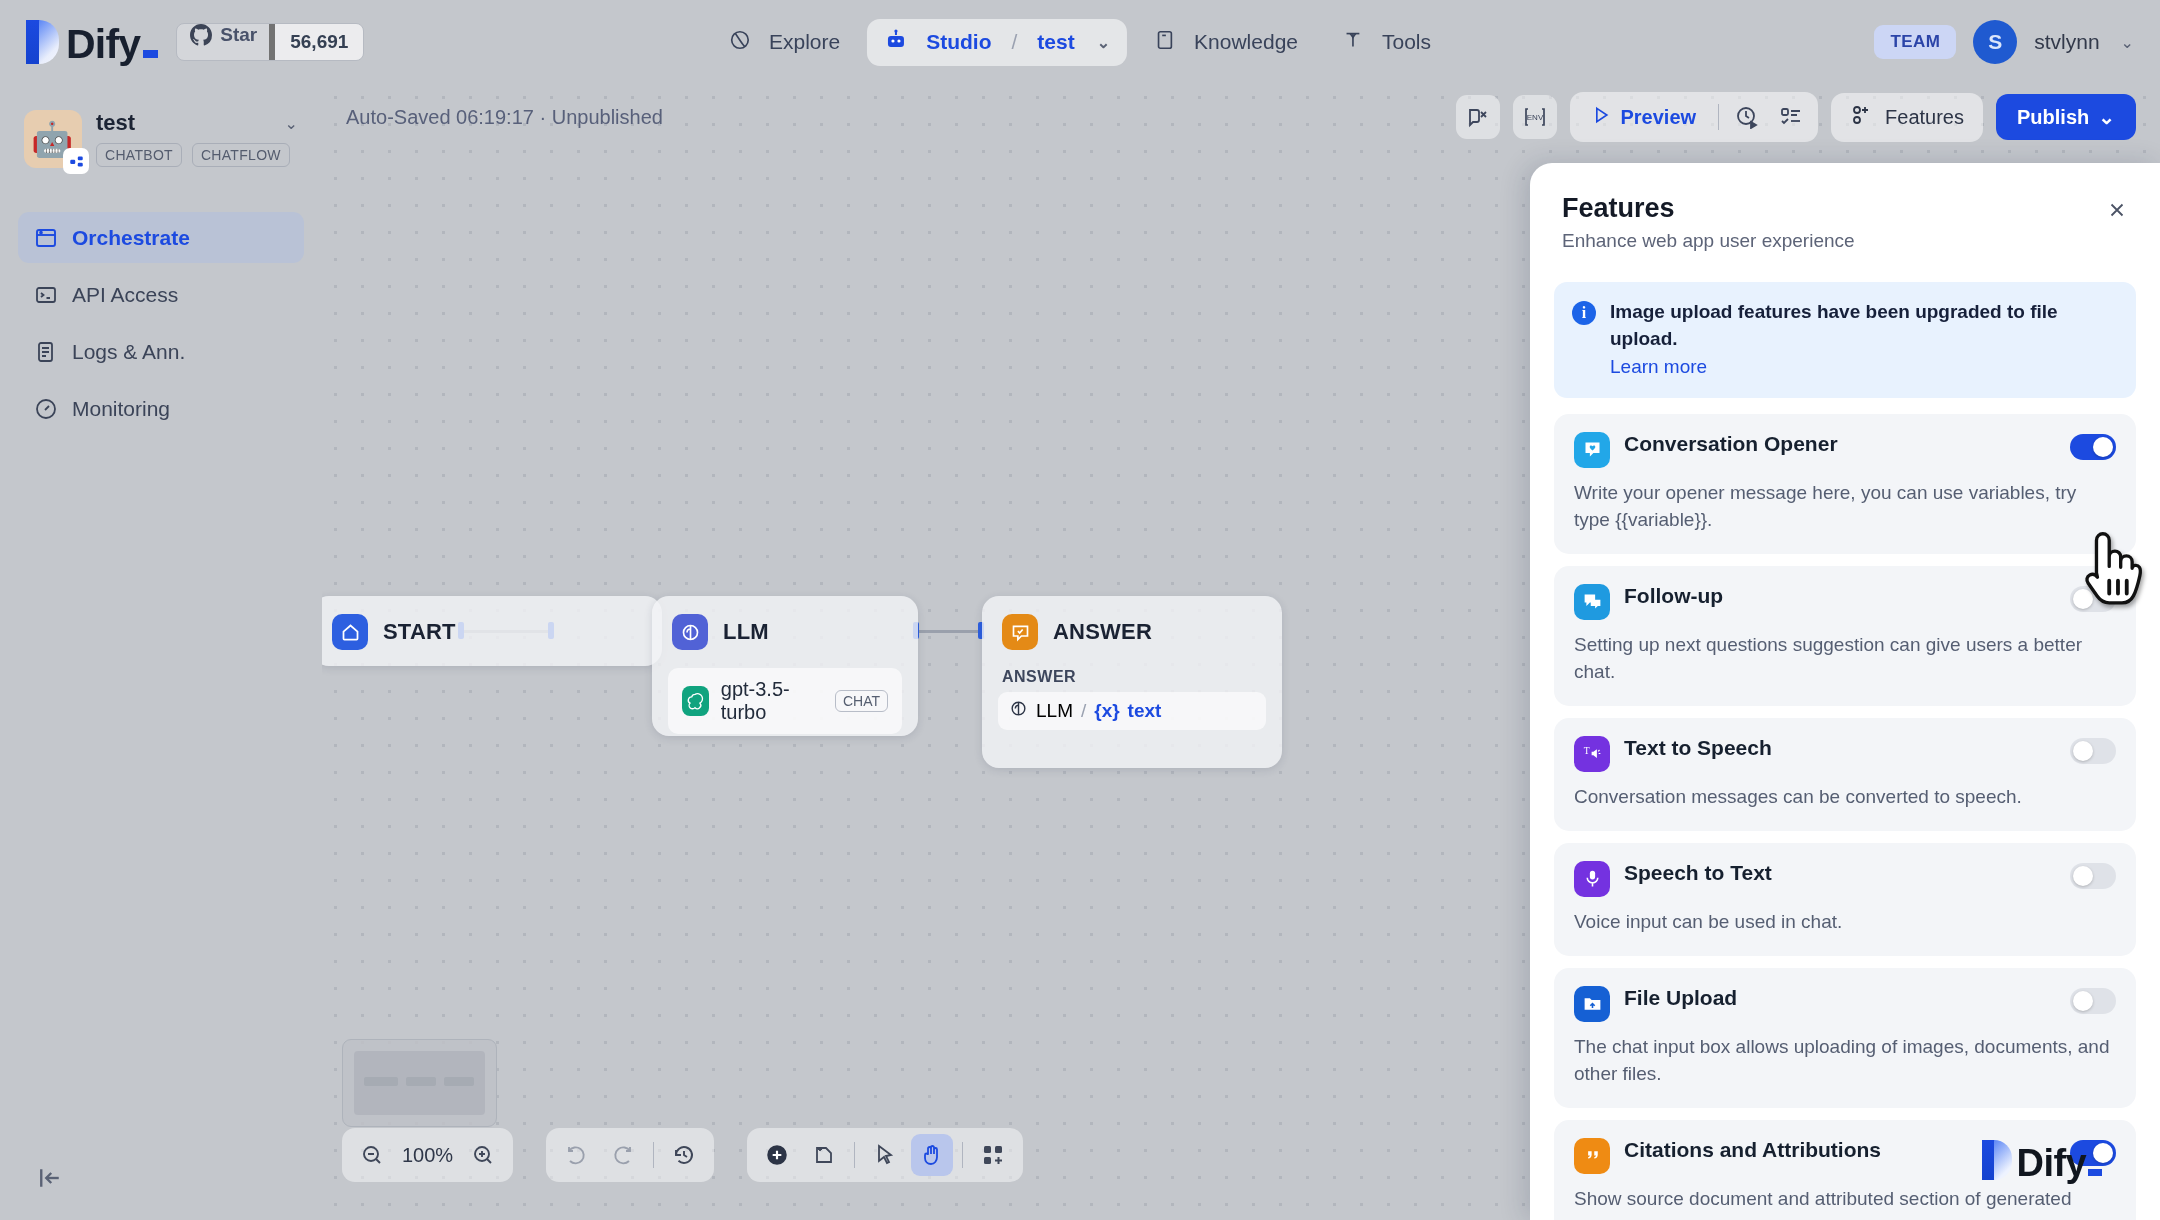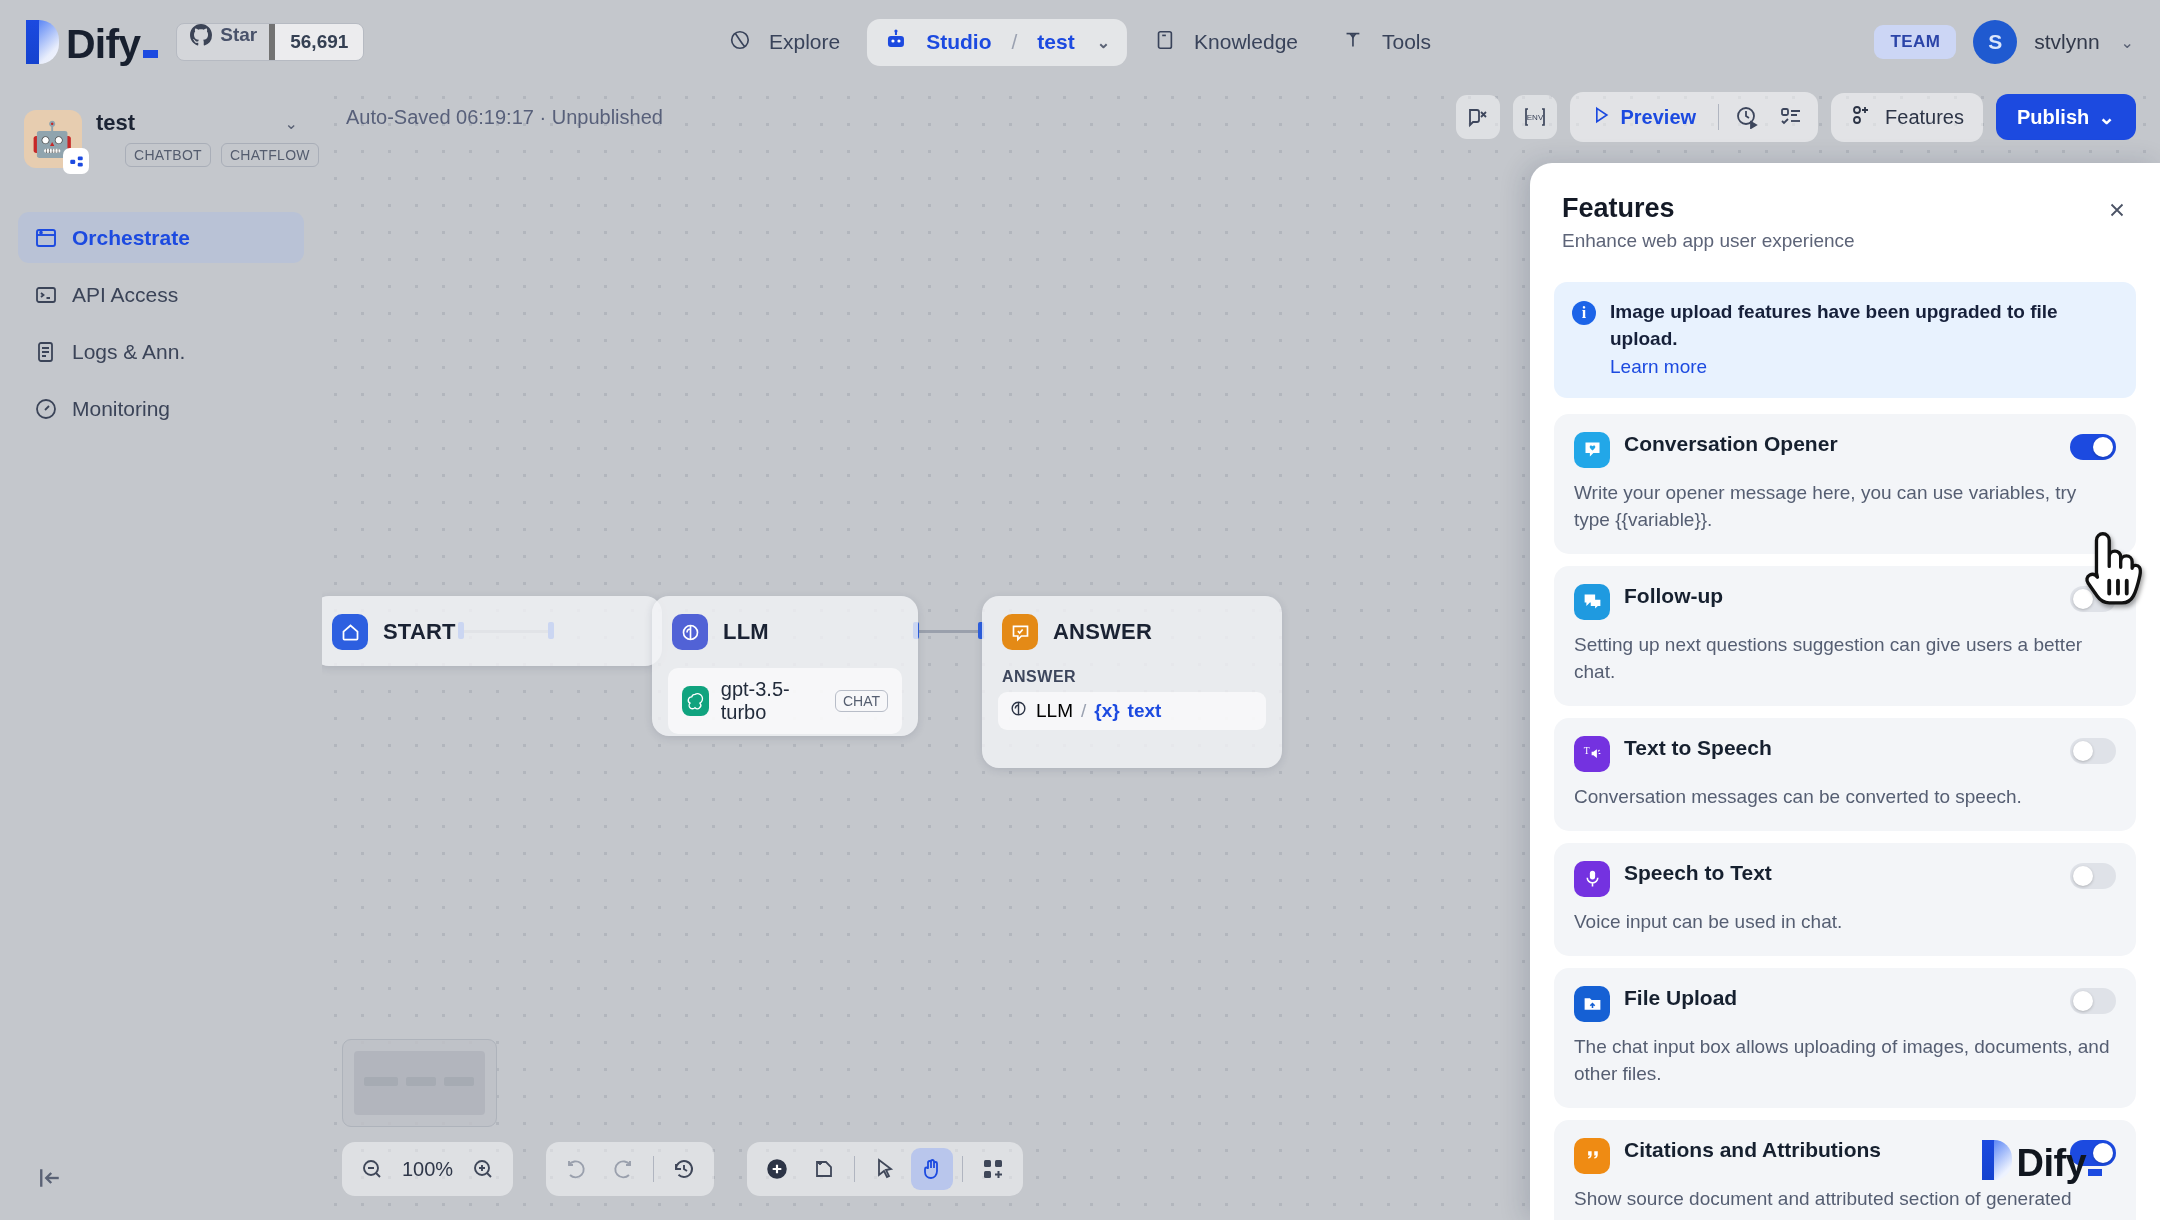--- a/index.html
+++ b/index.html
@@ -105,21 +105,21 @@
   }
   .app-icon .badge {
     position: absolute; right: -7px; bottom: -6px;
     width: 26px; height: 26px; border-radius: 7px; background: #fff;
     display: flex; align-items: center; justify-content: center;
     font-size: 14px; color: #1c4ae0;
   }
   .app-meta { flex: 1; min-width: 0; }
   .app-title-row { display: flex; align-items: center; justify-content: space-between; }
   .app-title { font-size: 22px; font-weight: 700; color: #1c2434; }
-  .tag-row { display: flex; gap: 10px; margin-top: 7px; margin-left: 29px; }
+  .tag-row { display: flex; gap: 10px; margin-top: 7px; }
   .tag {
     padding: 3px 8px; border: 1px solid #a9aeb8; border-radius: 6px;
     font-size: 14px; color: #545c6e; letter-spacing: 0.3px;
   }
   .side-nav { margin-top: 44px; display: flex; flex-direction: column; gap: 6px; }
   .side-item {
     display: flex; align-items: center; gap: 14px;
     padding: 13px 15px; border-radius: 11px;
     font-size: 21px; color: #3b4458;
   }
@@ -213,21 +213,21 @@
   
   .minimap {
     position: absolute; left: 20px; bottom: 93px;
     width: 155px; height: 88px; border-radius: 9px;
     background: rgba(190,193,199,0.85); border: 1px solid #aeb3bb;
     padding: 11px;
   }
   .mm-inner { width: 100%; height: 100%; background: rgba(176,180,187,0.9); border-radius: 4px; position: relative; }
   .mm-node { position: absolute; height: 9px; background: #a6abb3; border-radius: 2px; top: 26px; }
   .bottom-bar {
-    position: absolute; left: 20px; bottom: 24px;
+    position: absolute; left: 20px; bottom: 38px;
     display: flex; align-items: center; gap: 33px;
   }
   .bb-group {
     display: flex; align-items: center; gap: 5px;
     background: rgba(255,255,255,0.45); border-radius: 13px; padding: 6px 9px;
   }
   .bb-btn { width: 42px; height: 42px; display:flex; align-items:center; justify-content:center; color:#3f4759; border-radius:9px;}
   .bb-btn.dim { color: #9aa0ad; }
   .bb-btn.on { background: #b9c6ec; color: #1c4ae0; }
   .zoom-label { font-size: 20px; color: #2f3749; padding: 0 4px; font-weight: 500; }

